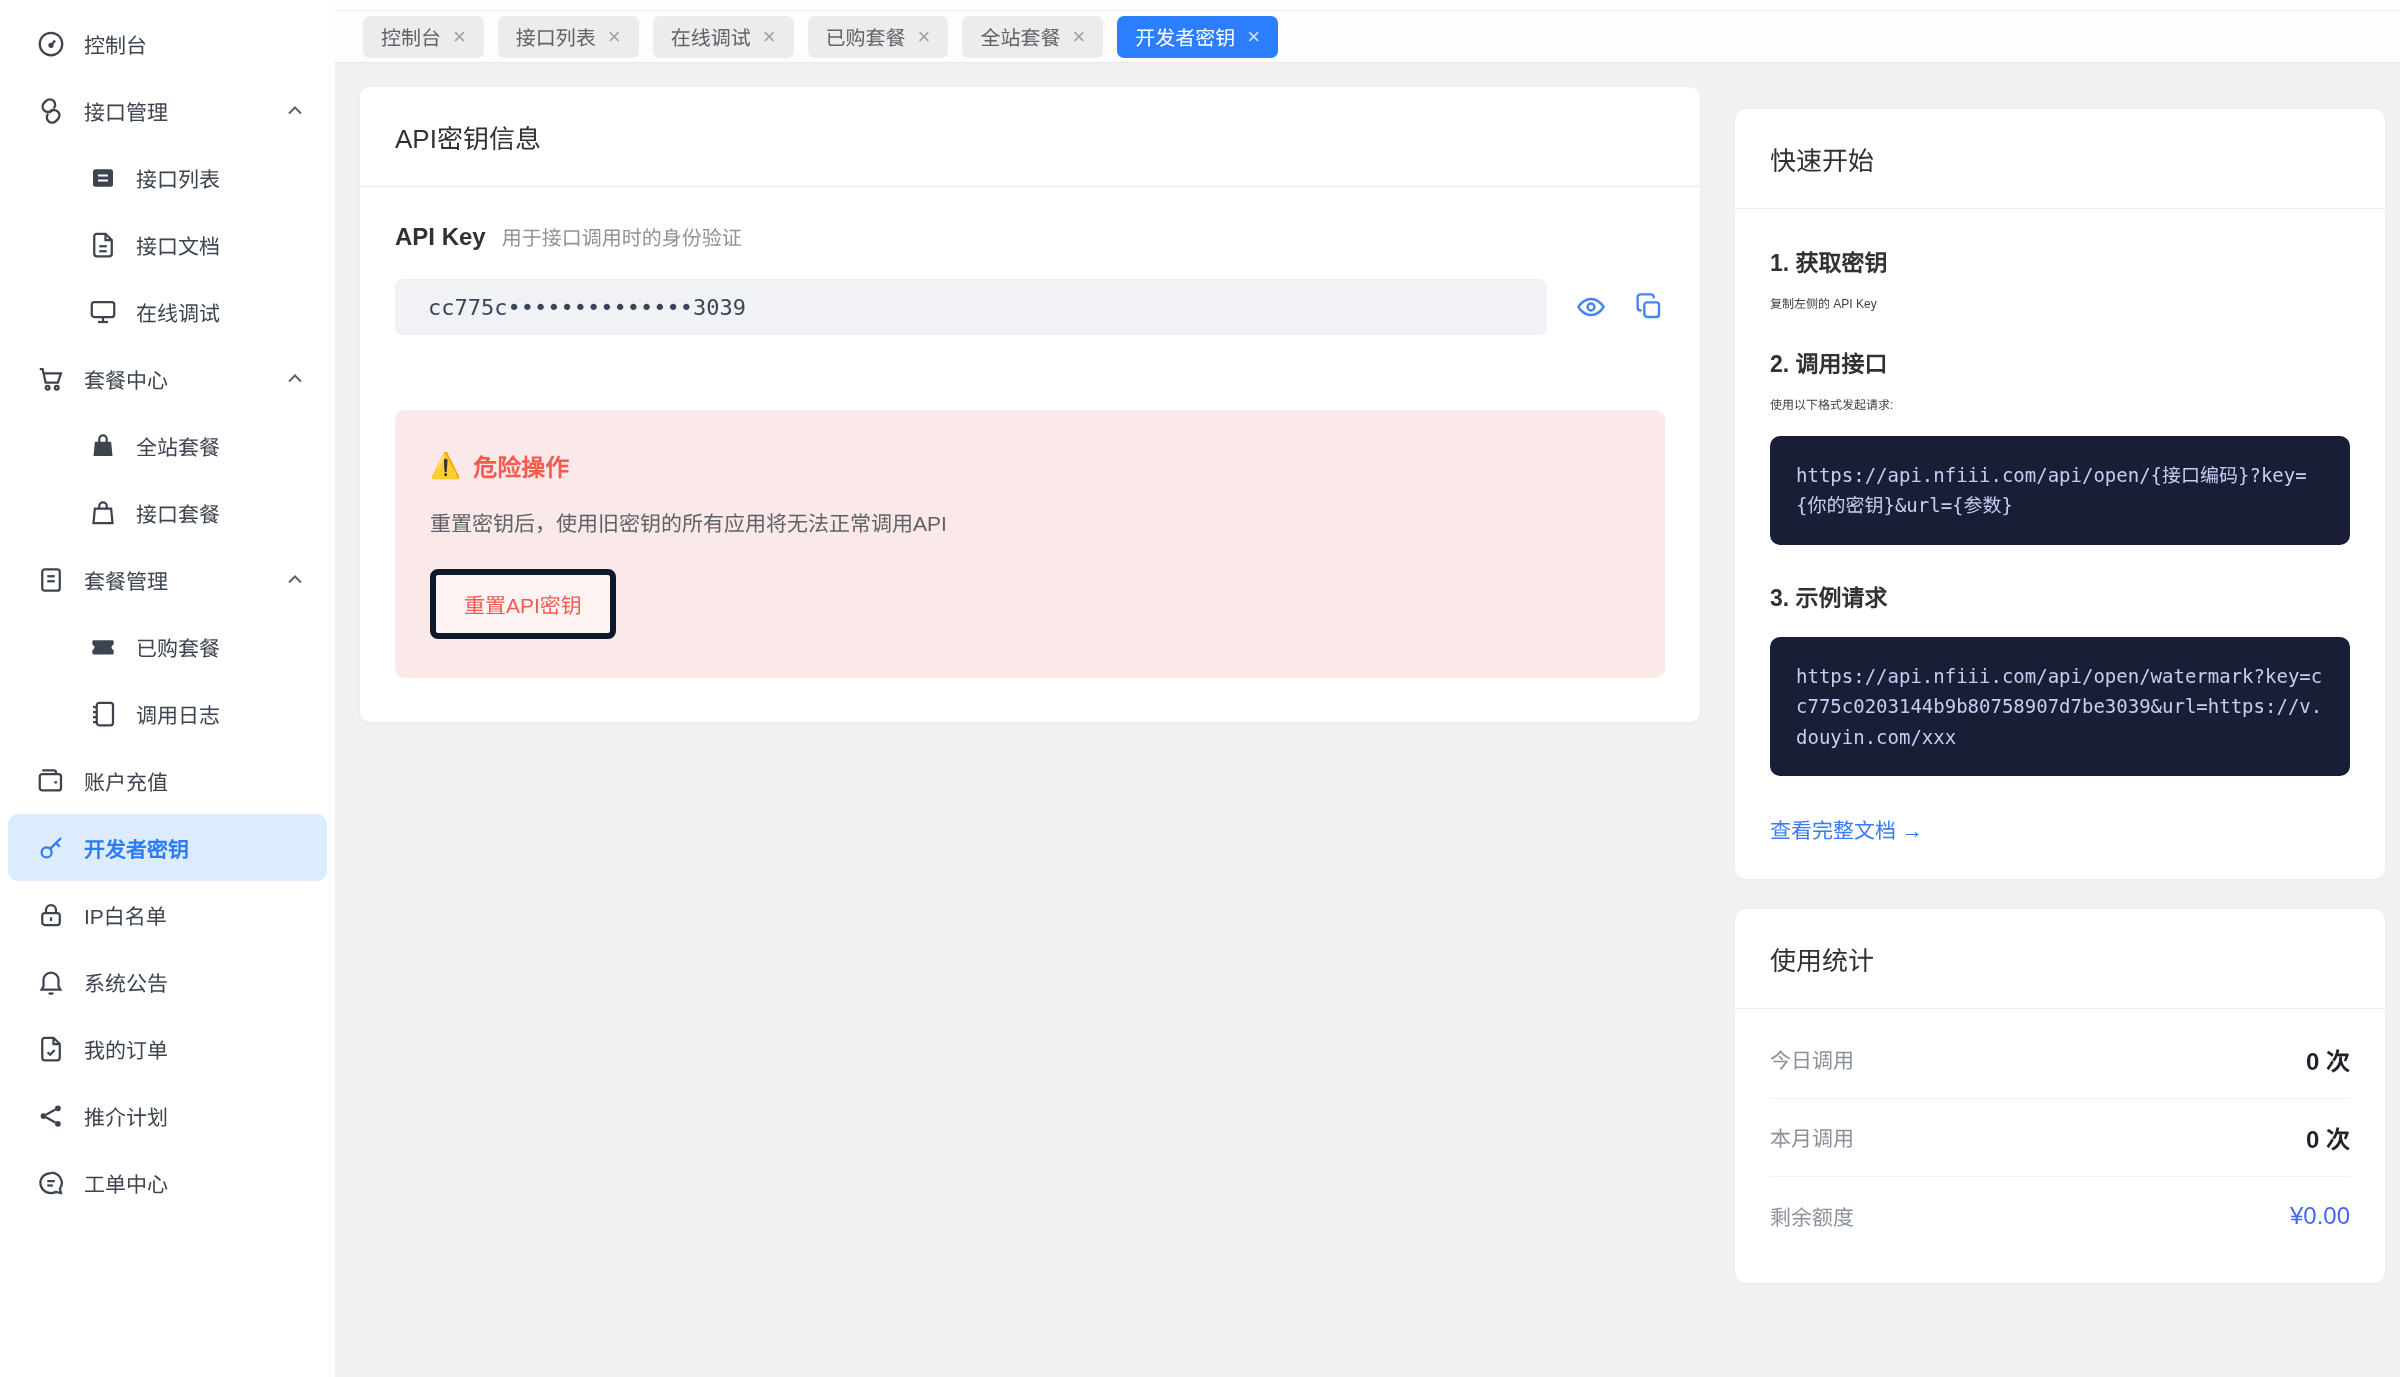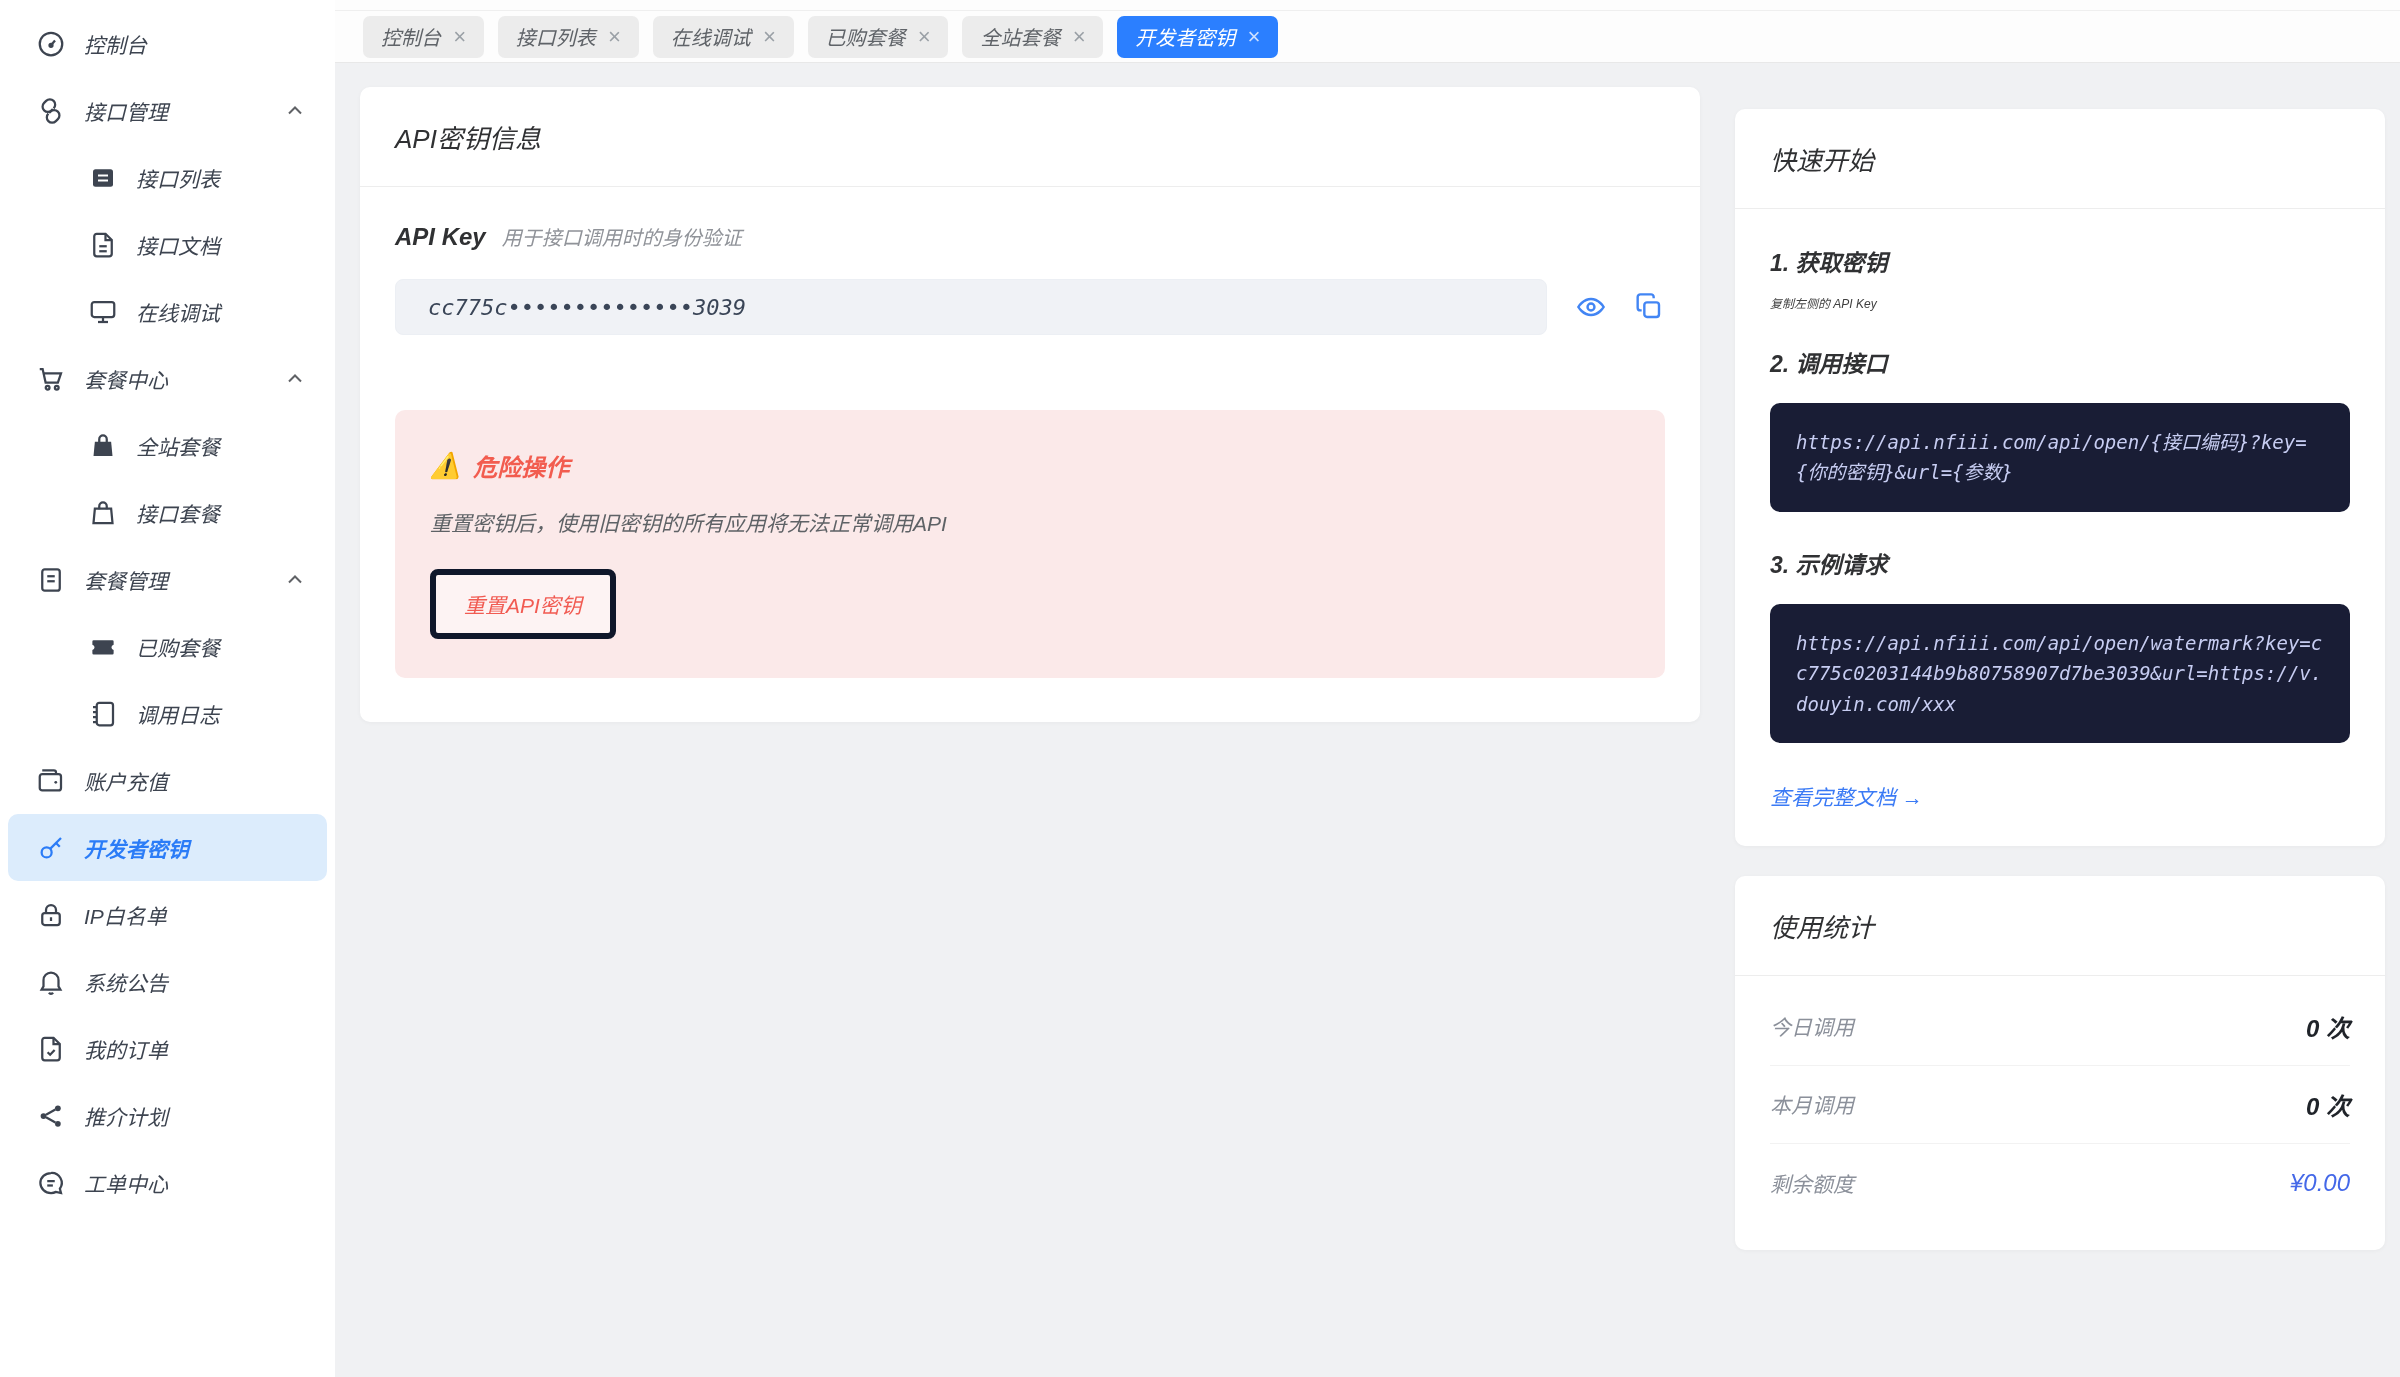--- a/index.html
+++ b/index.html
@@ -1,19 +1,19 @@
 <!DOCTYPE html>
 <html lang="zh-CN"><head>
 <meta charset="utf-8">
 <style>
   * { margin:0; padding:0; box-sizing:border-box; }
   html,body { width:2400px; height:1377px; overflow:hidden;
     font-family:"Liberation Sans","DejaVu Sans",sans-serif; background:#f0f1f3; color:#303133; }
 
-  .app { display:flex; width:100%; height:100%;font-style:italic; }
+  .app { display:flex; width:100%; height:100%; }
 
   
   .sidebar { width:335px; min-width:335px; height:100%; background:#ffffff; padding-top:10px; }
   .nav-item { display:flex; align-items:center; height:67px; padding:0 28px 0 36px;
     font-size:21px; color:#3d4450; cursor:pointer; }
   .nav-item.sub { padding-left:88px; }
   .nav-icon { display:inline-flex; width:30px; height:30px; margin-right:18px; color:#3d4450; flex:none; }
   .nav-icon svg { width:30px; height:30px; }
   .nav-label { flex:1; white-space:nowrap; }
   .nav-chevron { display:inline-flex; width:24px; height:24px; color:#606266; }
@@ -376,20 +376,21 @@
 
         <section class="card quick-card">
           <div class="card-header">快速开始</div>
           <div class="card-body">
             <div class="step">
               <div class="step-heading">1. 获取密钥</div>
               <div class="step-desc">复制左侧的 API Key</div>
             </div>
             <div class="step">
               <div class="step-heading">2. 调用接口</div>
+              <div class="step-desc">使用以下格式发起请求:</div>
               <div class="code-block">https://api.nfiii.com/api/open/{接口编码}?key={你的密钥}&amp;url={参数}</div>
             </div>
             <div class="step">
               <div class="step-heading">3. 示例请求</div>
               <div class="code-block">https://api.nfiii.com/api/open/watermark?key=cc775c0203144b9b80758907d7be3039&amp;url=https://v.douyin.com/xxx</div>
             </div>
             <a class="doc-link">查看完整文档 →</a>
           </div>
         </section>
 

